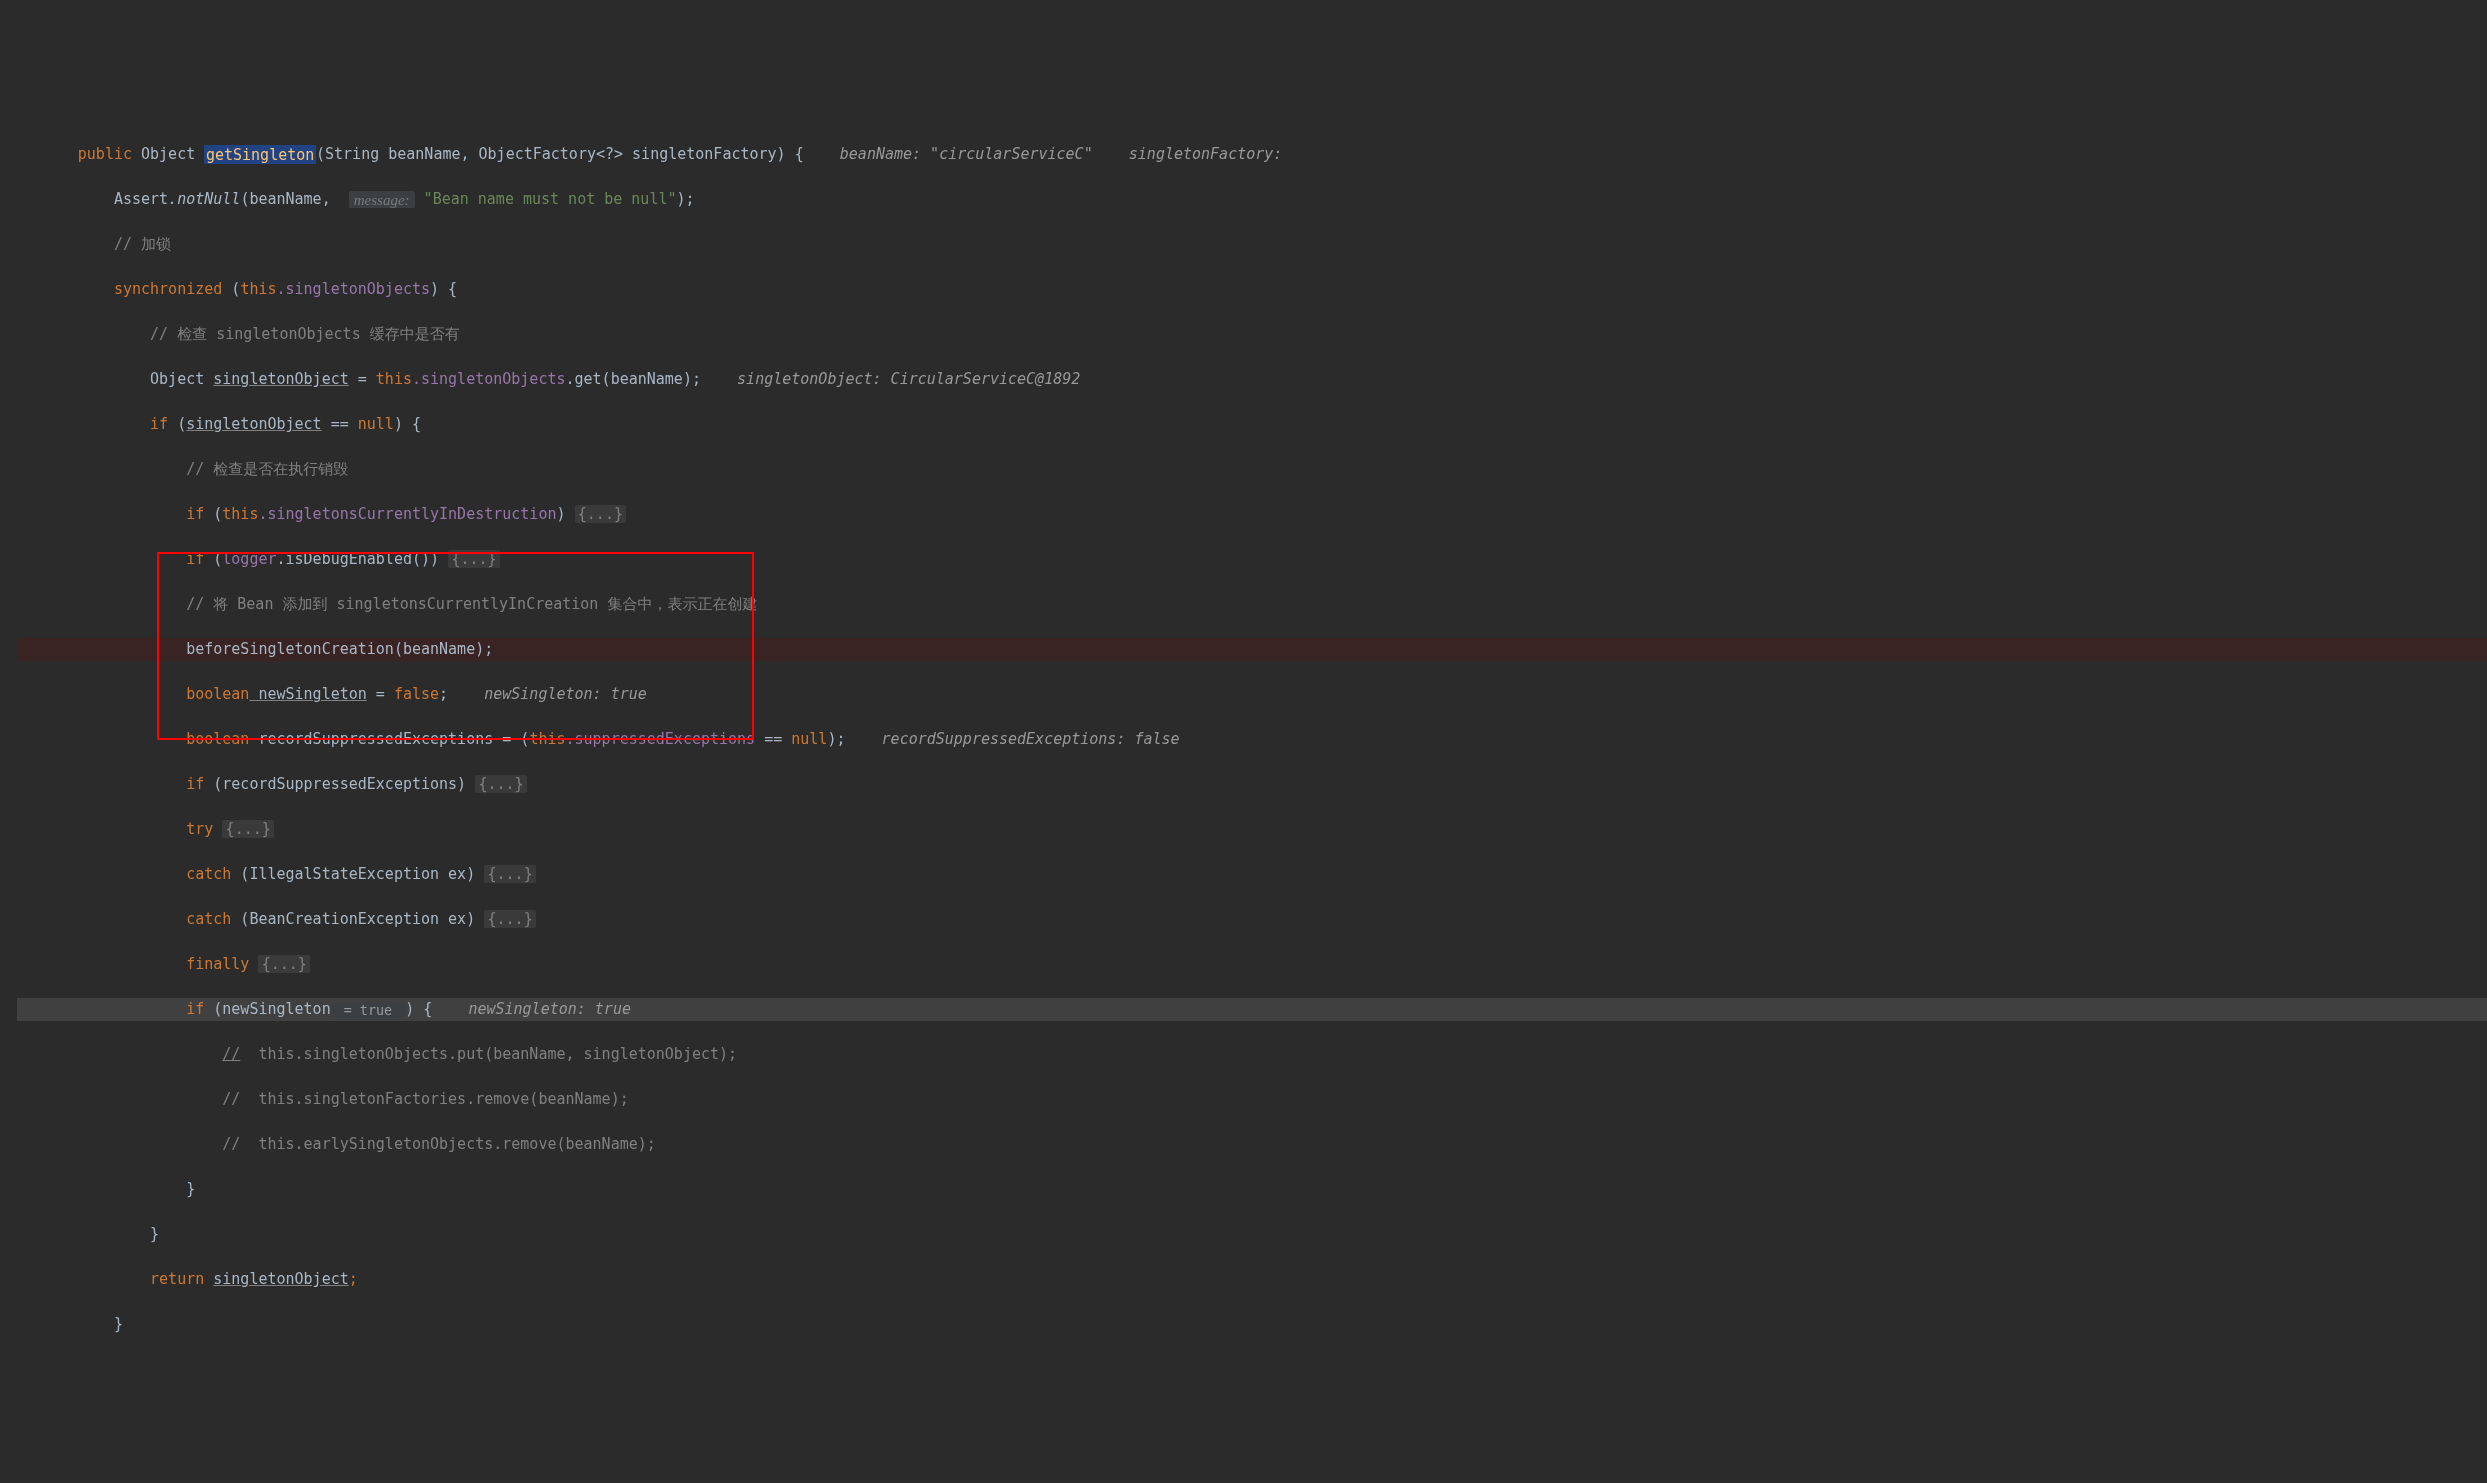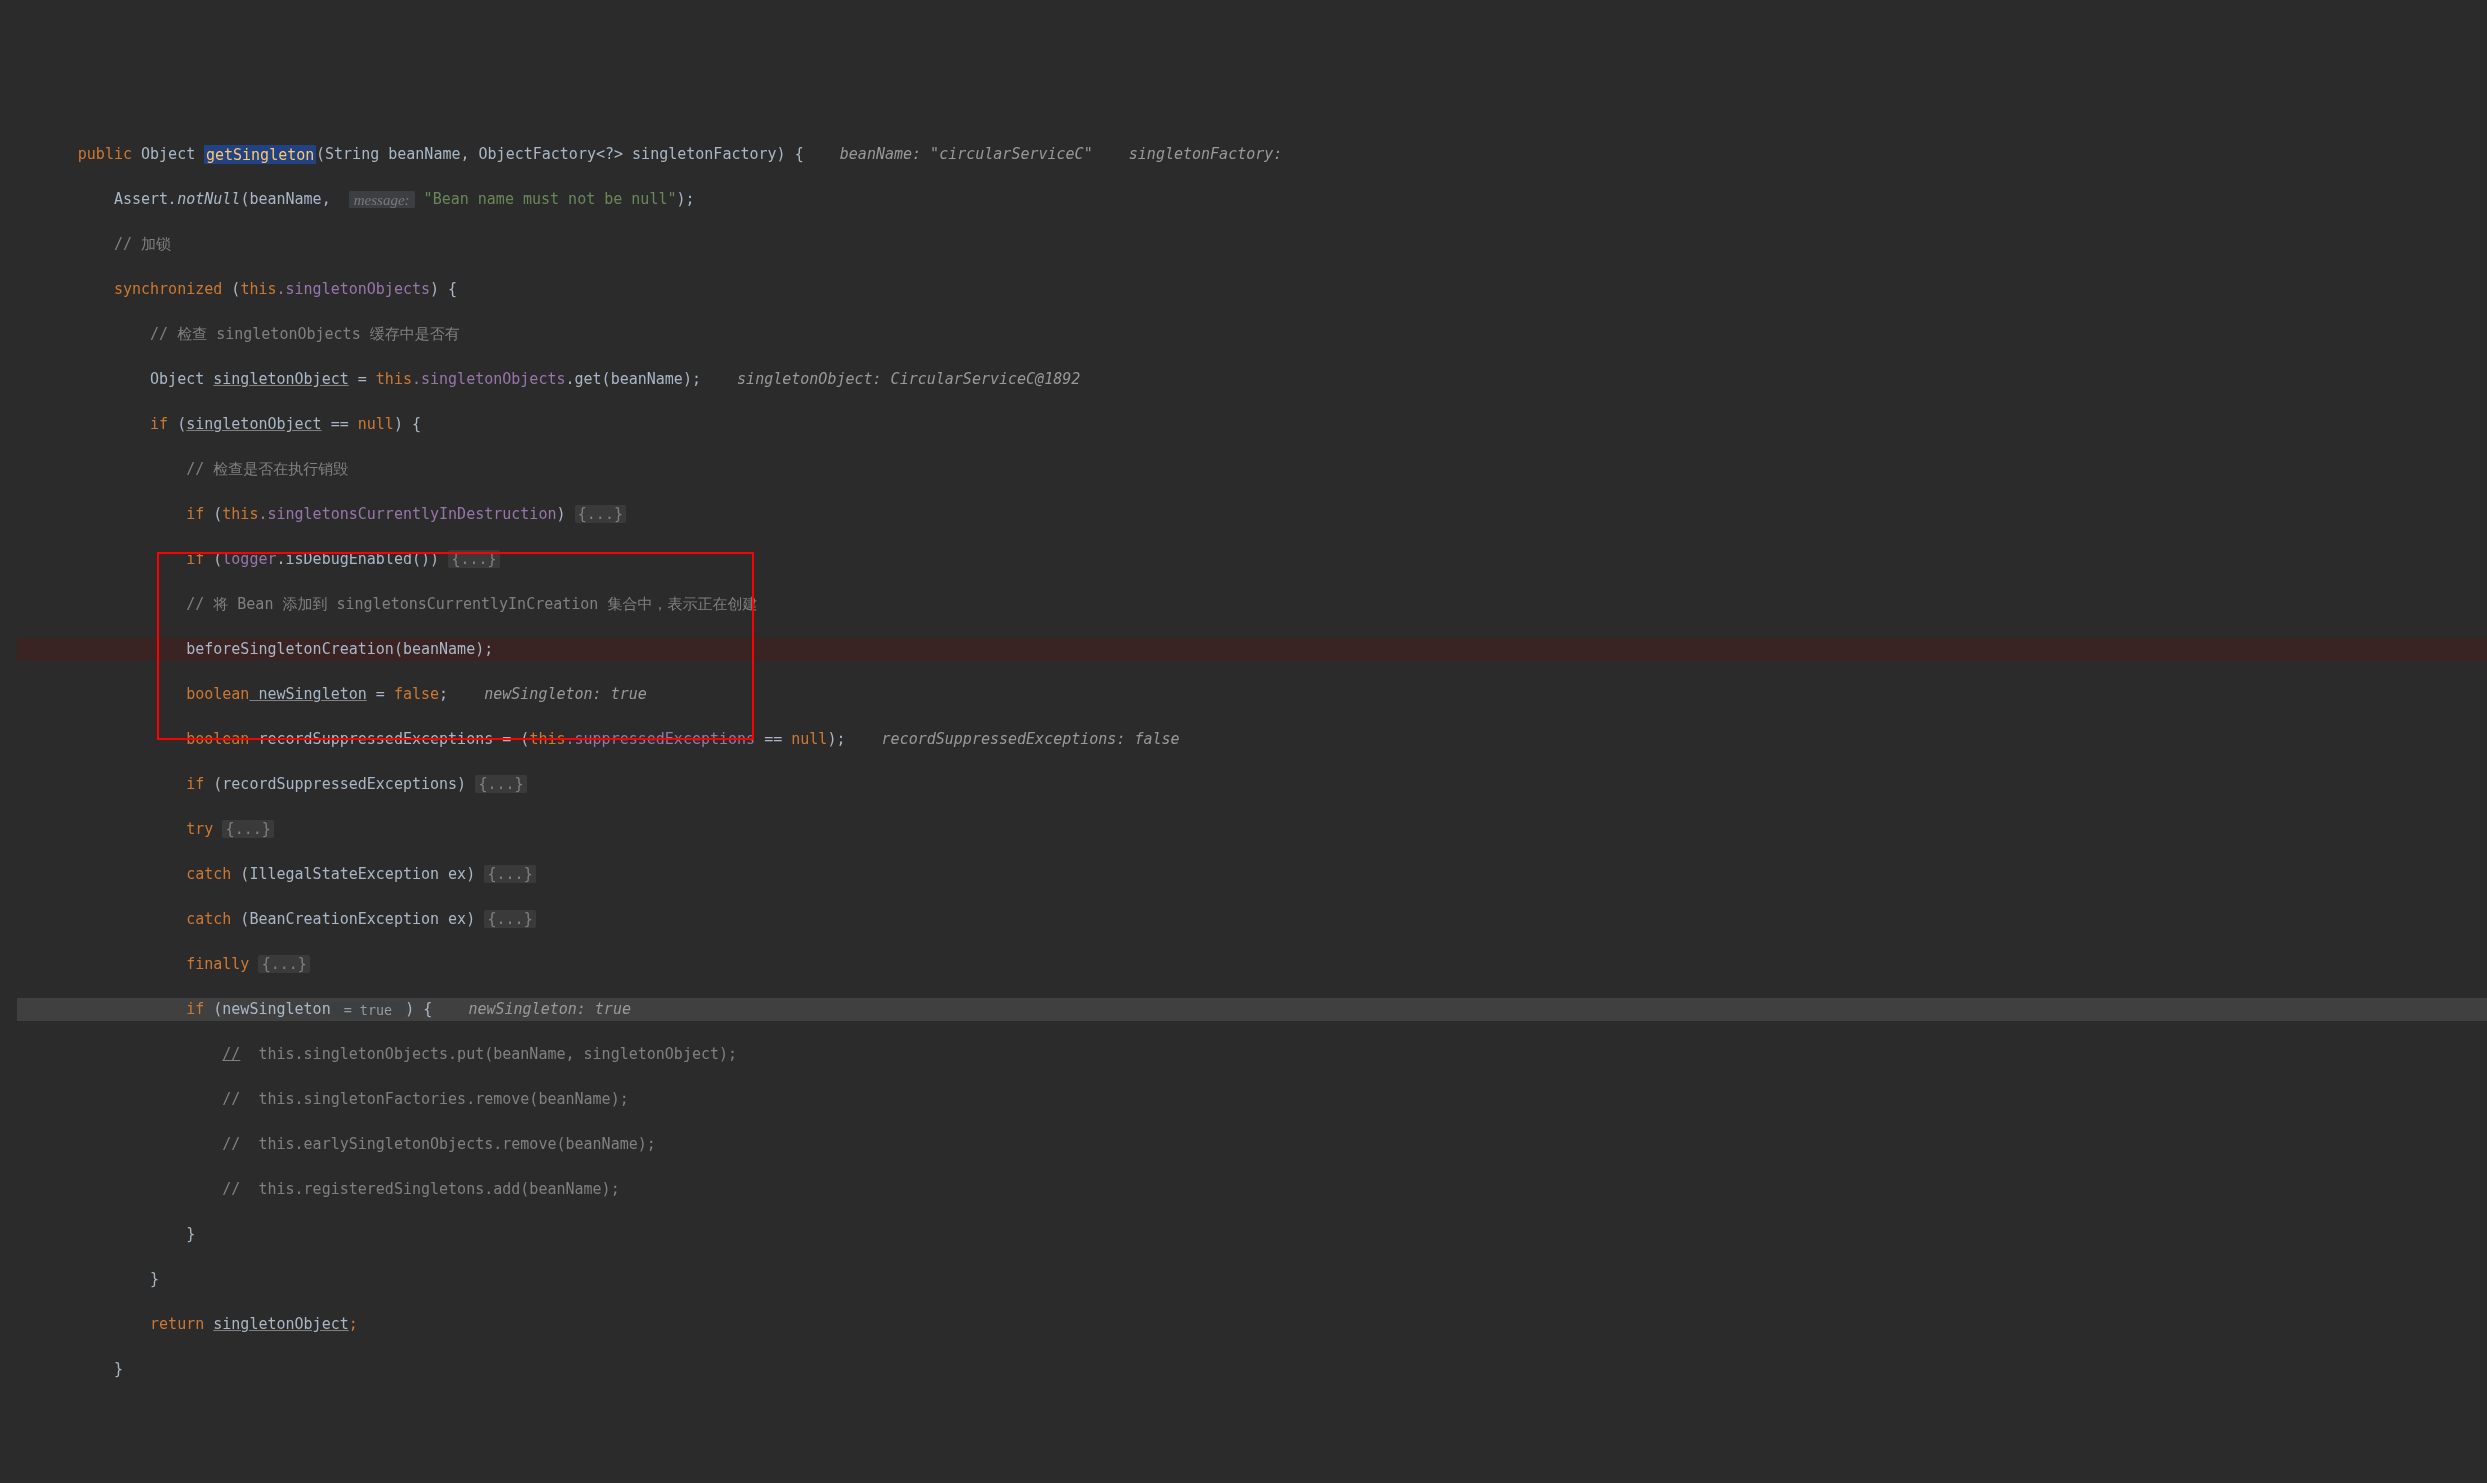--- a/index.html
+++ b/index.html
@@ -57,21 +57,20 @@
 <span class="line">                <span class="kw-orange">boolean</span><span> recordSuppressedExceptions = (</span><span class="kw-orange">this</span><span class="kw-purple">.suppressedExceptions</span><span> == </span><span class="kw-orange">null</span><span>);</span>    <span class="debug-hint">recordSuppressedExceptions: false</span></span>
 <span class="line">                <span class="kw-orange">if</span><span> (recordSuppressedExceptions) </span><span class="folded">{...}</span></span>
 <span class="line">                <span class="kw-orange">try</span><span> </span><span class="folded">{...}</span></span>
 <span class="line">                <span class="kw-orange">catch</span><span> (IllegalStateException ex) </span><span class="folded">{...}</span></span>
 <span class="line">                <span class="kw-orange">catch</span><span> (BeanCreationException ex) </span><span class="folded">{...}</span></span>
 <span class="line">                <span class="kw-orange">finally</span><span> </span><span class="folded">{...}</span></span>
 <span class="line highlighted-line">                <span class="kw-orange">if</span><span> (newSingleton</span><span class="inline-true hint-box"> = true </span><span>) {</span>    <span class="debug-hint">newSingleton: true</span></span>
 <span class="line">                    <span class="comment"><span class="underline">//</span>  this.singletonObjects.put(beanName, singletonObject);</span></span>
 <span class="line">                    <span class="comment">//  this.singletonFactories.remove(beanName);</span></span>
 <span class="line">                    <span class="comment">//  this.earlySingletonObjects.remove(beanName);</span></span>
-<span class="line">                    <span class="comment">//  this.registeredSingletons.add(beanName);</span></span>
 <span class="line">                <span>}</span></span>
 <span class="line">            <span>}</span></span>
 <span class="line">            <span class="kw-orange">return</span><span> </span><span class="underline">singletonObject</span><span class="kw-orange">;</span></span>
 <span class="line">        <span>}</span></span>
 
 
 <div class="red-box" style="top:454px; left:140px; width:597px; height:188px;"></div>
 
 </div>
 

